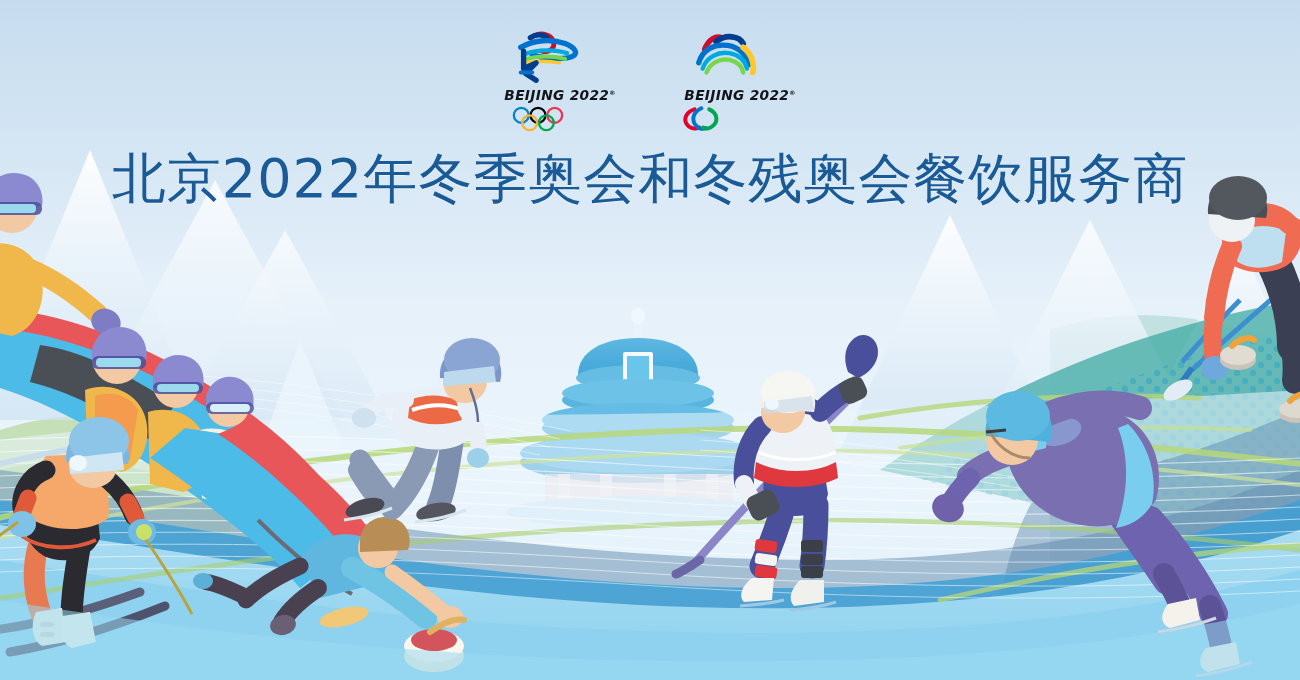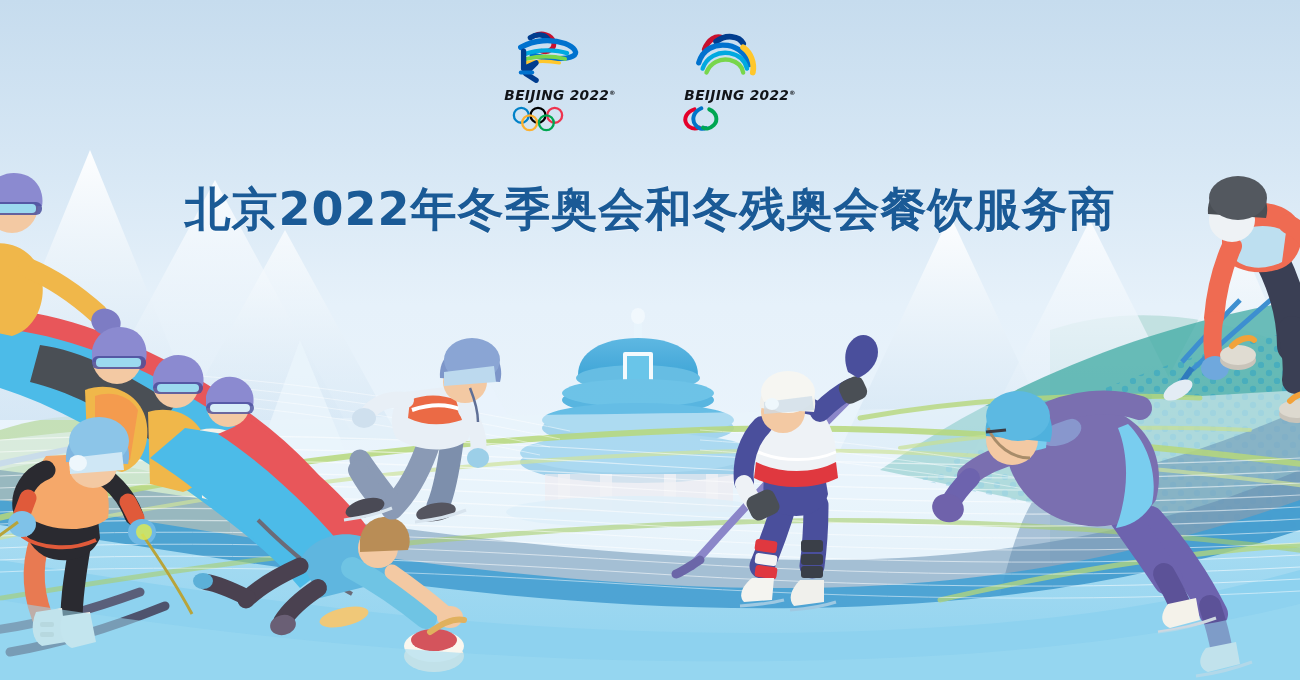--- a/index.html
+++ b/index.html
@@ -64,27 +64,26 @@
 
   
   #title {
     position: absolute;
     left: 0;
     top: 143px;
     width: 1300px;
     text-align: center;
     z-index: 45;
     font-family: "DejaVu Sans", "Liberation Sans", sans-serif;
-    font-weight: bold;
-    font-size: 46px;
+    font-weight: normal;
+    font-size: 54px;
     letter-spacing: 1px;
     color: #1a5a96;
     text-shadow: 0 1px 0 rgba(255,255,255,0.45);
     white-space: nowrap;
-    margin-top: 36px;
   }
 
   svg { display: block; }
 </style>
 </head>
 <body>
 
 <div id="banner">
 
   <svg class="layer" viewBox="0 0 1300 680" width="1300" height="680" preserveAspectRatio="none" xmlns="http://www.w3.org/2000/svg">

